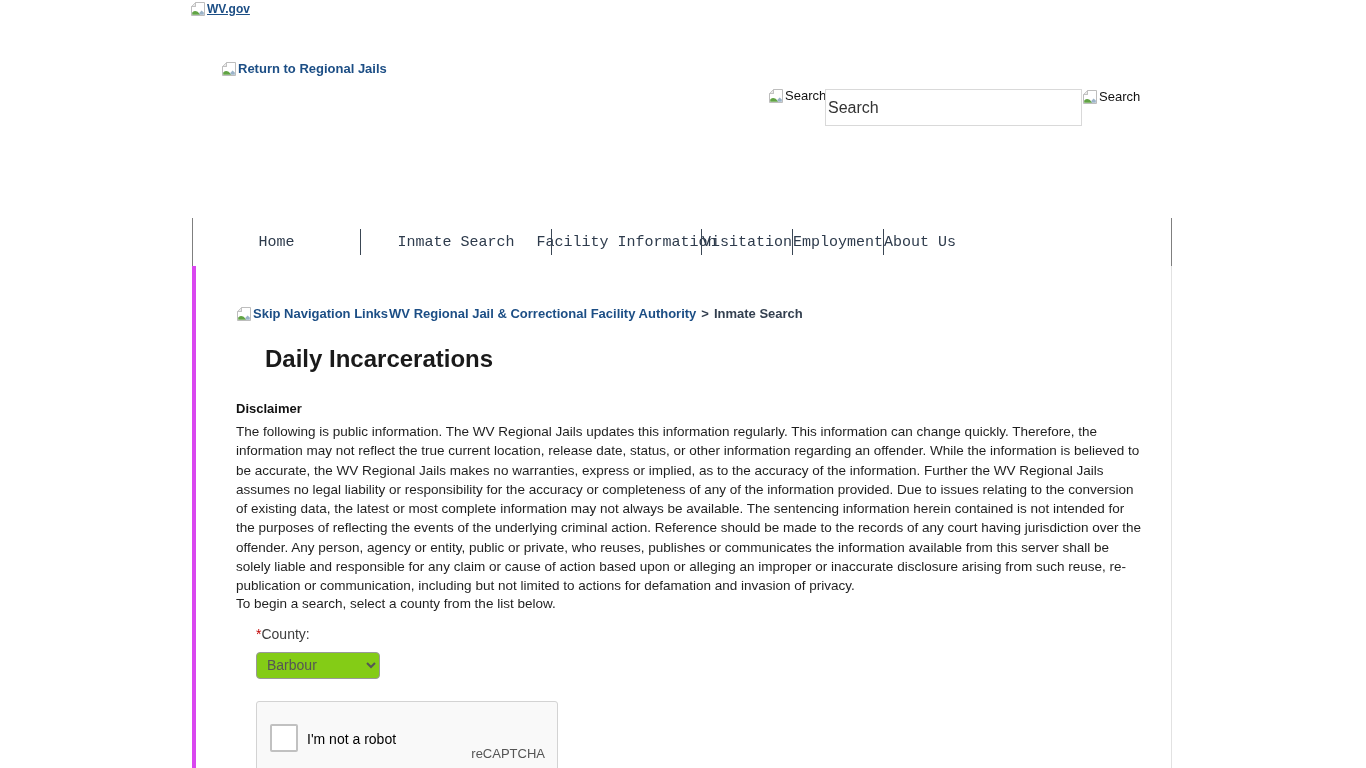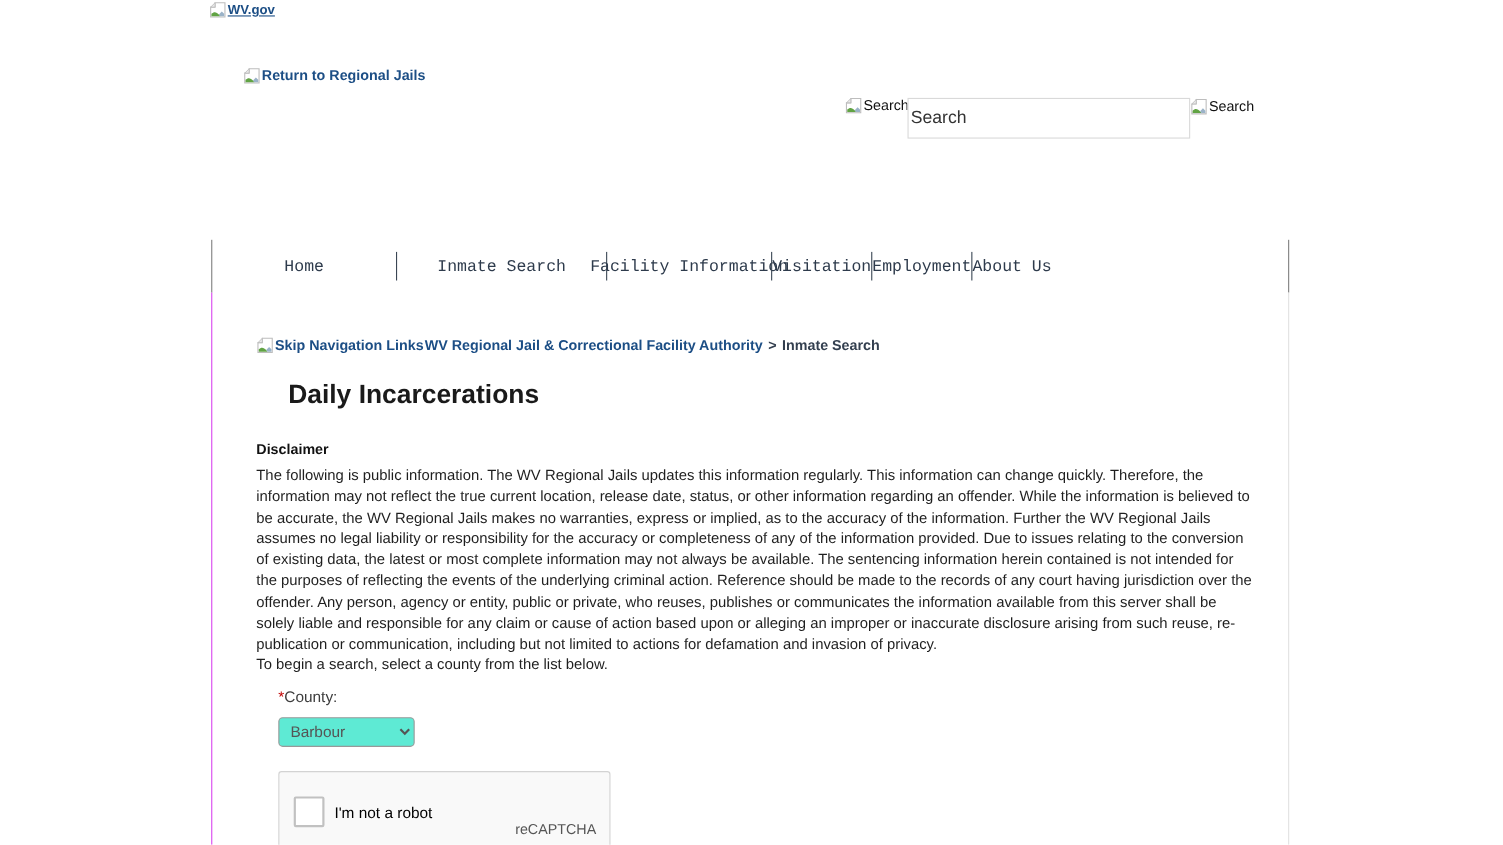--- a/index.html
+++ b/index.html
@@ -48,21 +48,21 @@
   .nav-cell:nth-child(1) { width: 167px; }
   .nav-cell:nth-child(2) { width: 162px; }
   .nav-cell:nth-child(3) { width: 190px; }
   .nav-cell:nth-child(4) { width: 126px; }
   .nav-cell:nth-child(5) { width: 149px; }
   .nav-cell:nth-child(6) { width: 186px; }
   .nav-sep { width: 1px; height: 26px; background: #3a4654; align-self: center; }
 
   .content {
     height: 502px;
-    border-left: 1px solid #d946ef;
+    border-left: 4px solid #d946ef;
     border-right: 1px solid #e2e2e2;
     padding: 40px 30px 0 40px;
   }
 
   
   .breadcrumb { display: flex; align-items: flex-start; font-size: 13px; }
   .crumb-root { color: #1c4e85; font-weight: bold; text-decoration: none; }
   .crumb-sep { color: #333f4f; font-weight: bold; margin: 0 5px; }
   .crumb-current { color: #333f4f; font-weight: bold; }
 
@@ -79,21 +79,21 @@
   
   .county-block { margin-left: 20px; margin-top: 14px; }
   .county-label { font-size: 14px; color: #3d3d3d; }
   .required-marker { color: #c00000; }
   .county-select {
     display: block; margin-top: 9px;
     width: 124px; height: 27px;
     font-family: "Liberation Sans", sans-serif;
     font-size: 14px; color: #555555;
     border: 1px solid #999999; border-radius: 4px;
-    background: #5eead4; padding-left: 6px;
+    background: #84cc16; padding-left: 6px;
   }
 
   
   .recaptcha-box {
     position: relative;
     margin-left: 20px; margin-top: 22px;
     width: 302px; height: 78px;
     background: #f9f9f9;
     border: 1px solid #d3d3d3;
     border-radius: 3px;

